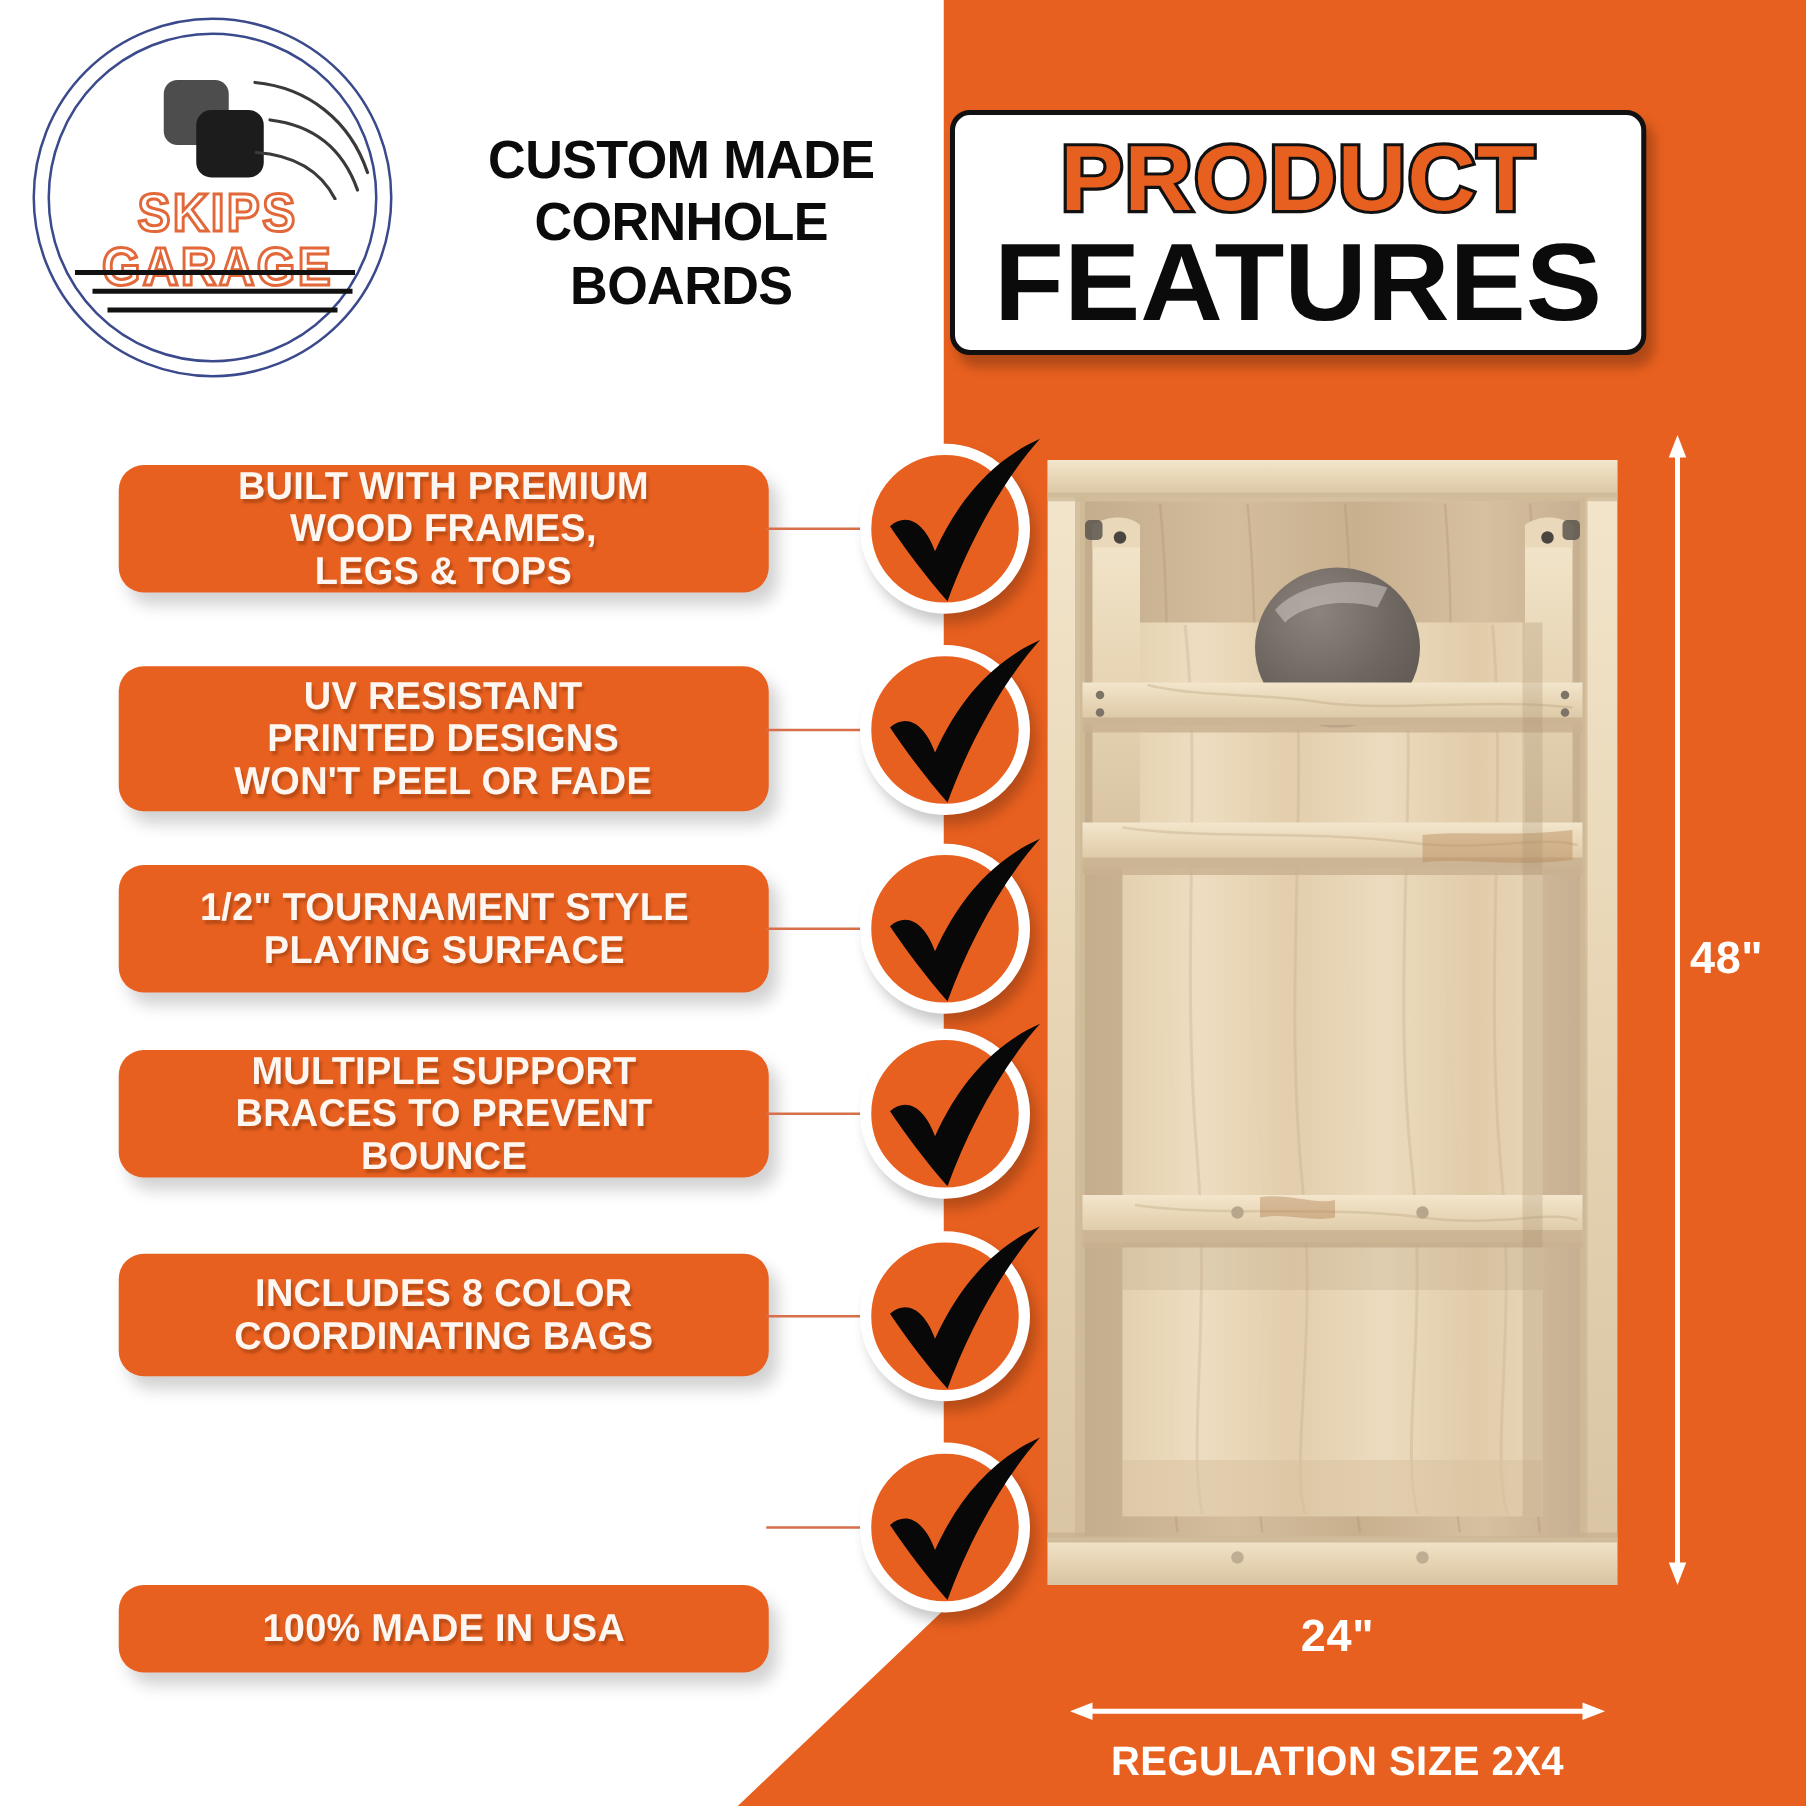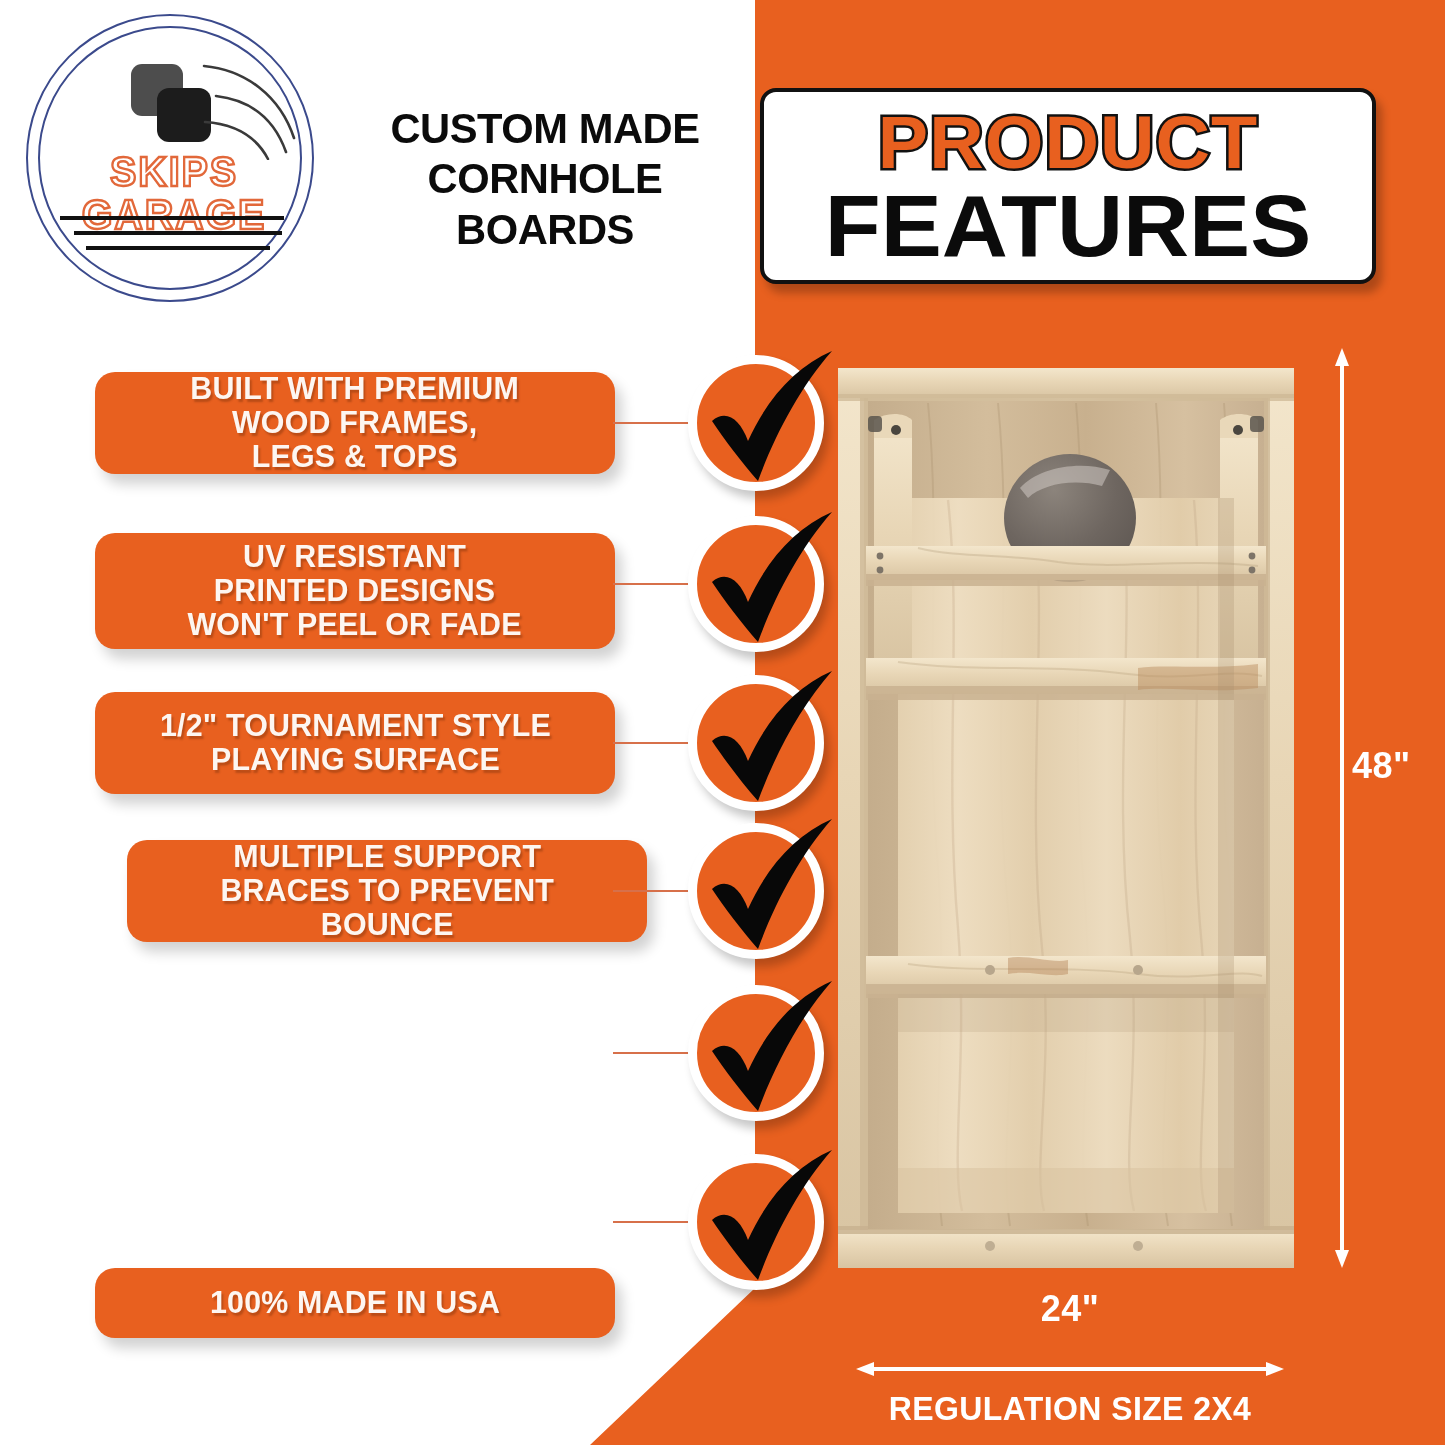--- a/index.html
+++ b/index.html
@@ -116,21 +116,21 @@
     transform: scaleX(0.97);
     transform-origin: center;
   }
   .head-title .ln { display: block; white-space: nowrap; }
 
   
   .pf-box {
     position: absolute;
     left: 760px;
     top: 88px;
-    width: 616px;
+    width: 557px;
     height: 196px;
     background: #ffffff;
     border: 4px solid #111111;
     border-radius: 16px;
     box-sizing: border-box;
     box-shadow: 6px 9px 9px rgba(0,0,0,0.25);
   }
   .pf-word1 {
     position: absolute;
     left: 0; top: 14px;
@@ -348,35 +348,41 @@
     </div>
   </div>
   <div class="feat-line" style="top:742px;"></div>
   <div class="check-circle" style="left:688px; top:675px;">
     <div class="ring"></div>
     <svg class="tick" viewBox="0 0 158 160">
       <path d="M30 78 C 44 66, 58 76, 66 98 C 86 54, 114 24, 150 8 C 118 44, 92 94, 76 138 C 60 120, 42 96, 30 78 Z" fill="#080808"></path>
     </svg>
   </div>
 
-  <div class="feat-pill" style="top:840px; height:102px;margin-left:32px;">
+  <div class="feat-pill" style="top:840px; height:102px;">
     <div class="feat-pill-text">
       <span>MULTIPLE SUPPORT</span><br>
       <span>BRACES TO PREVENT</span><br>
       <span>BOUNCE</span>
     </div>
   </div>
   <div class="feat-line" style="top:890px;"></div>
   <div class="check-circle" style="left:688px; top:823px;">
     <div class="ring"></div>
     <svg class="tick" viewBox="0 0 158 160">
       <path d="M30 78 C 44 66, 58 76, 66 98 C 86 54, 114 24, 150 8 C 118 44, 92 94, 76 138 C 60 120, 42 96, 30 78 Z" fill="#080808"></path>
     </svg>
   </div>
 
+  <div class="feat-pill" style="top:1003px; height:98px;">
+    <div class="feat-pill-text">
+      <span>INCLUDES 8 COLOR</span><br>
+      <span>COORDINATING BAGS</span>
+    </div>
+  </div>
   <div class="feat-line" style="top:1052px;"></div>
   <div class="check-circle" style="left:688px; top:985px;">
     <div class="ring"></div>
     <svg class="tick" viewBox="0 0 158 160">
       <path d="M30 78 C 44 66, 58 76, 66 98 C 86 54, 114 24, 150 8 C 118 44, 92 94, 76 138 C 60 120, 42 96, 30 78 Z" fill="#080808"></path>
     </svg>
   </div>
 
   <div class="feat-pill" style="top:1228px; height:70px;margin-top:40px;">
     <div class="feat-pill-text">

